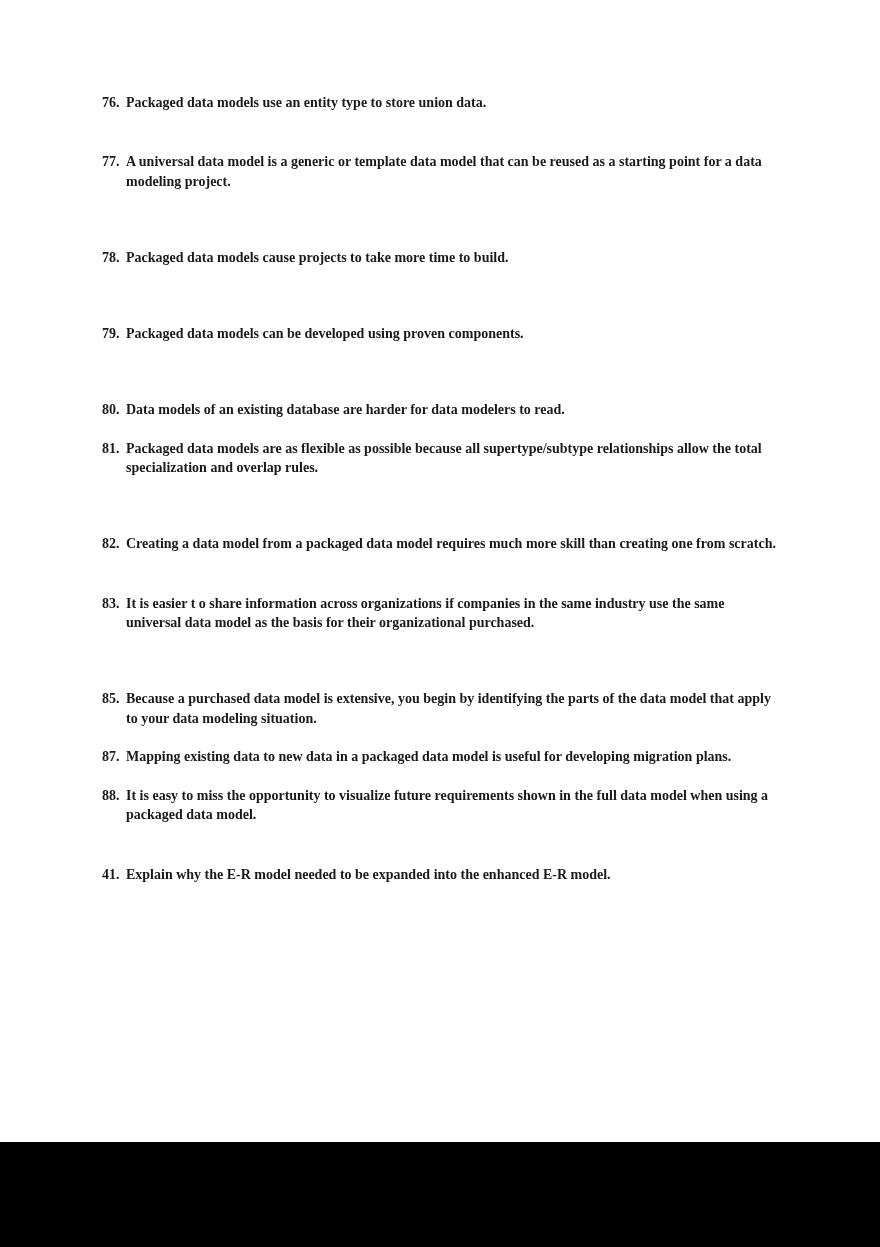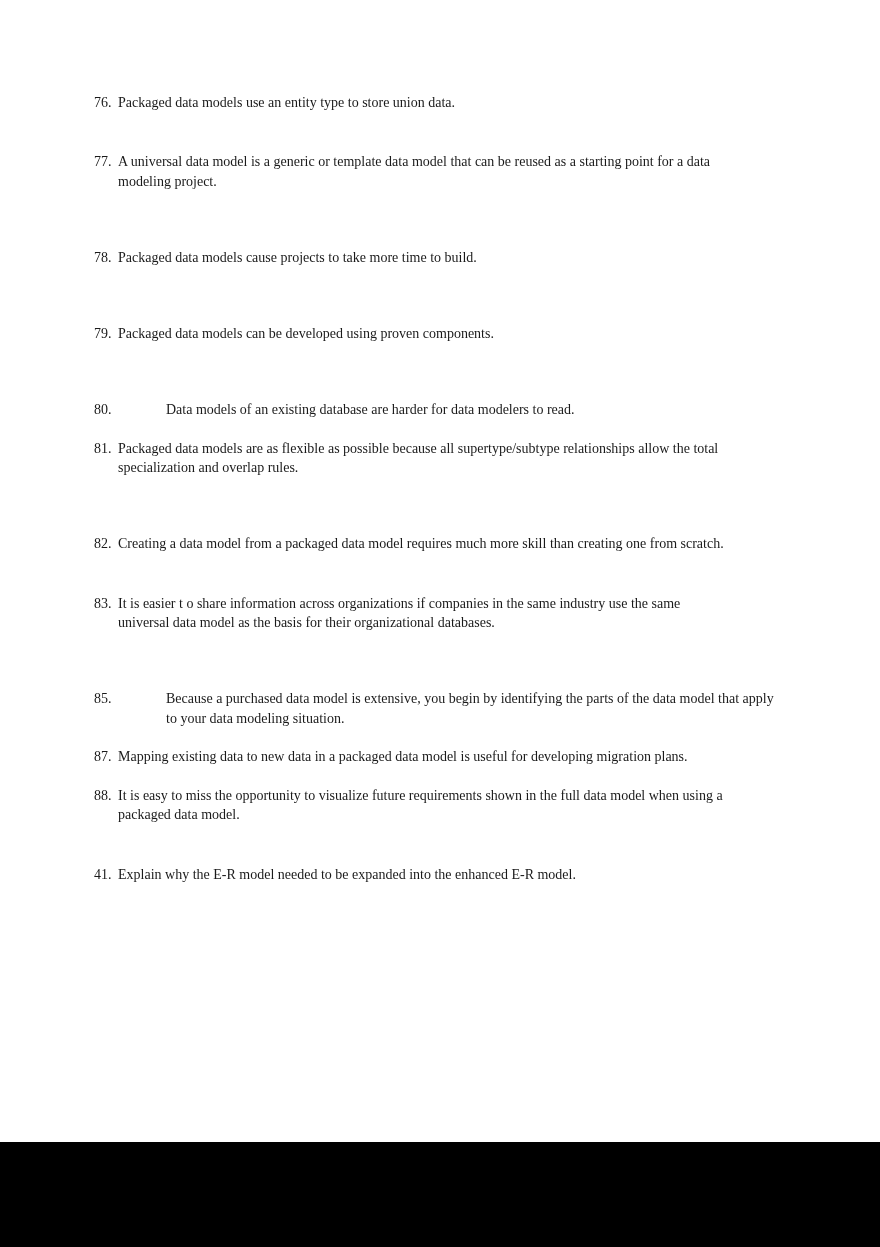--- a/index.html
+++ b/index.html
@@ -18,40 +18,41 @@
     position: relative;
     width: 880px;
     height: 1247px;
     background: var(--bg);
     font-family: "Liberation Serif", "DejaVu Serif", serif;
     color: var(--ink);
   }
   .question-list {
     position: absolute;
     top: 93px;
-    left: 94px;
+    left: 102px;
     width: 724px;
     list-style: none;
+    font-weight: bold;
   }
   .q {
     display: flex;
     align-items: flex-start;
     font-size: 14px;
     line-height: 19.3px;
   }
   .q-num {
     flex: 0 0 24px;
     width: 24px;
   }
   .q-text {
     flex: 1 1 auto;
     white-space: pre-line;
   }
   
-  .sp-s { margin-bottom: 19px; gap: 48px; }
+  .sp-s { margin-bottom: 19px; }
   .sp-s2 { margin-bottom: 20px; }
   .sp-m { margin-bottom: 40px; }
   .sp-l { margin-bottom: 57px; justify-content: space-between; }
   .footer-bar {
     position: absolute;
     left: 0;
     bottom: 0;
     width: 880px;
     height: 105px;
     background: var(--footer);
@@ -88,21 +89,21 @@
       <span class="q-text">Packaged data models are as flexible as possible because all supertype/subtype relationships allow the total
 specialization and overlap rules.</span>
     </li>
     <li class="q sp-m">
       <span class="q-num">82.</span>
       <span class="q-text">Creating a data model from a packaged data model requires much more skill than creating one from scratch.</span>
     </li>
     <li class="q sp-l">
       <span class="q-num">83.</span>
       <span class="q-text">It is easier t o share information across organizations if companies in the same industry use the same
-universal data model as the basis for their organizational databases.</span>
+universal data model as the basis for their organizational purchased.</span>
     </li>
     <li class="q sp-s">
       <span class="q-num">85.</span>
       <span class="q-text">Because a purchased data model is extensive, you begin by identifying the parts of the data model that apply
 to your data modeling situation.</span>
     </li>
     <li class="q sp-s2">
       <span class="q-num">87.</span>
       <span class="q-text">Mapping existing data to new data in a packaged data model is useful for developing migration plans.</span>
     </li>

